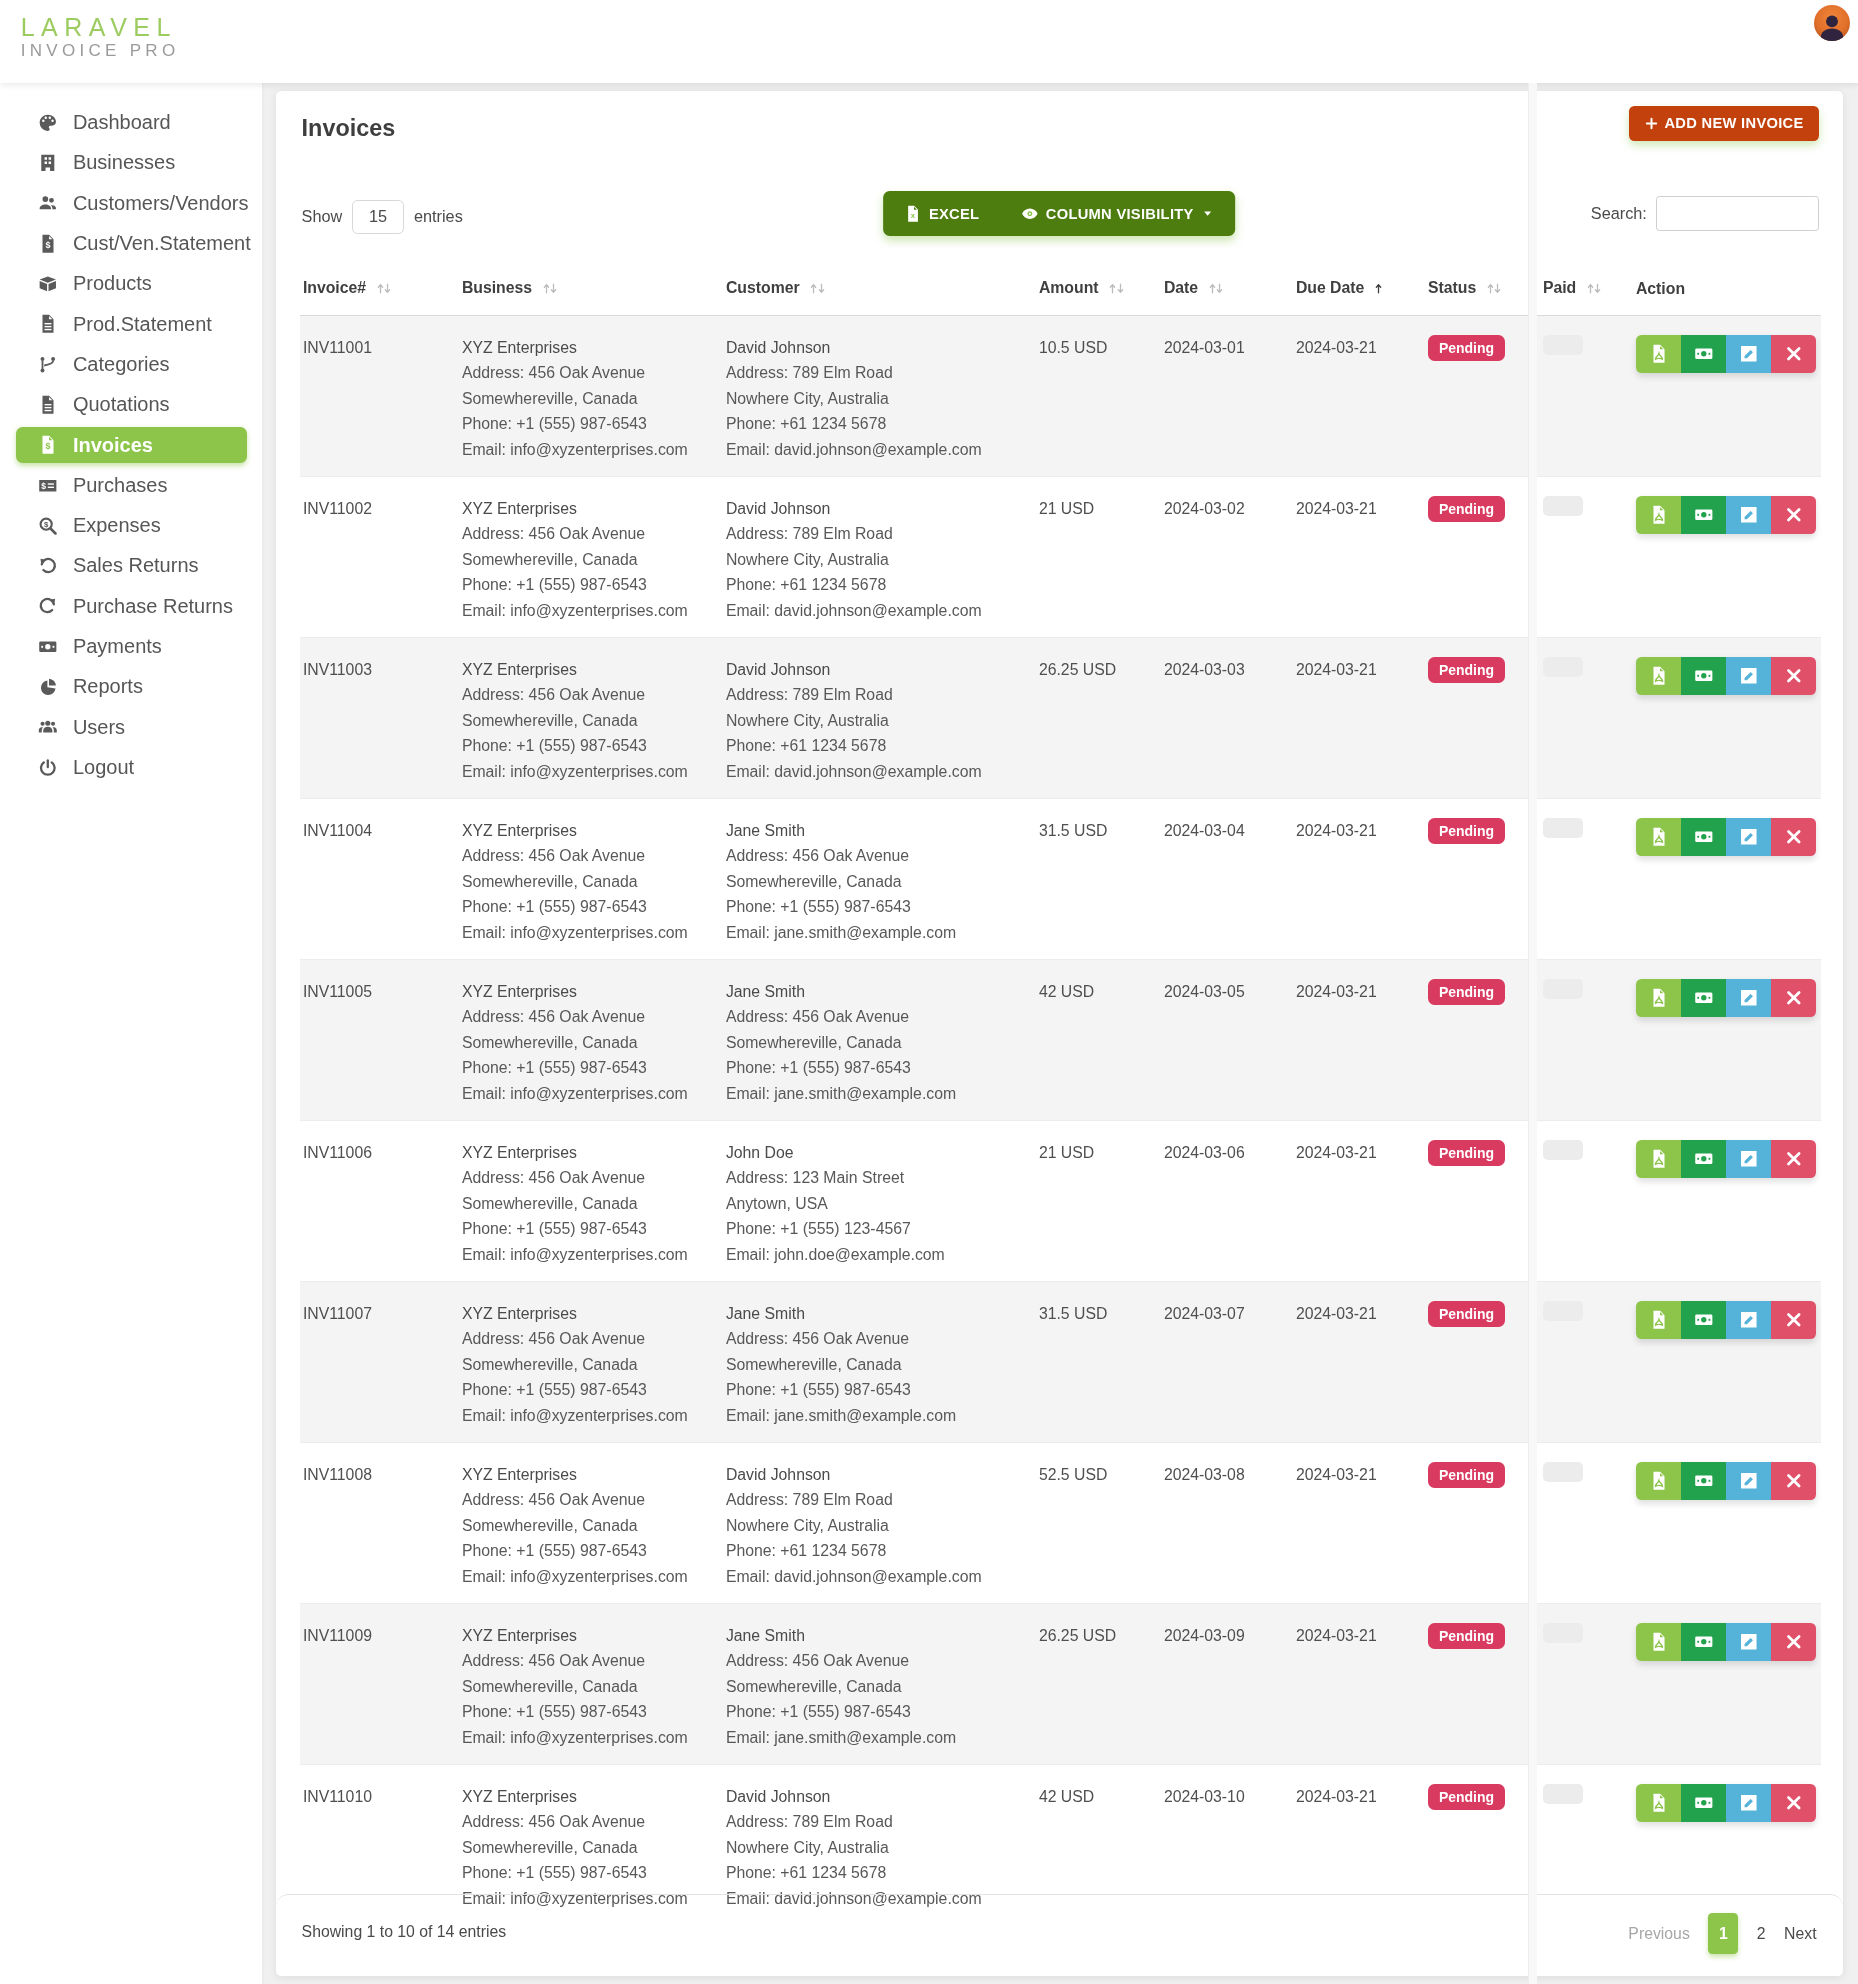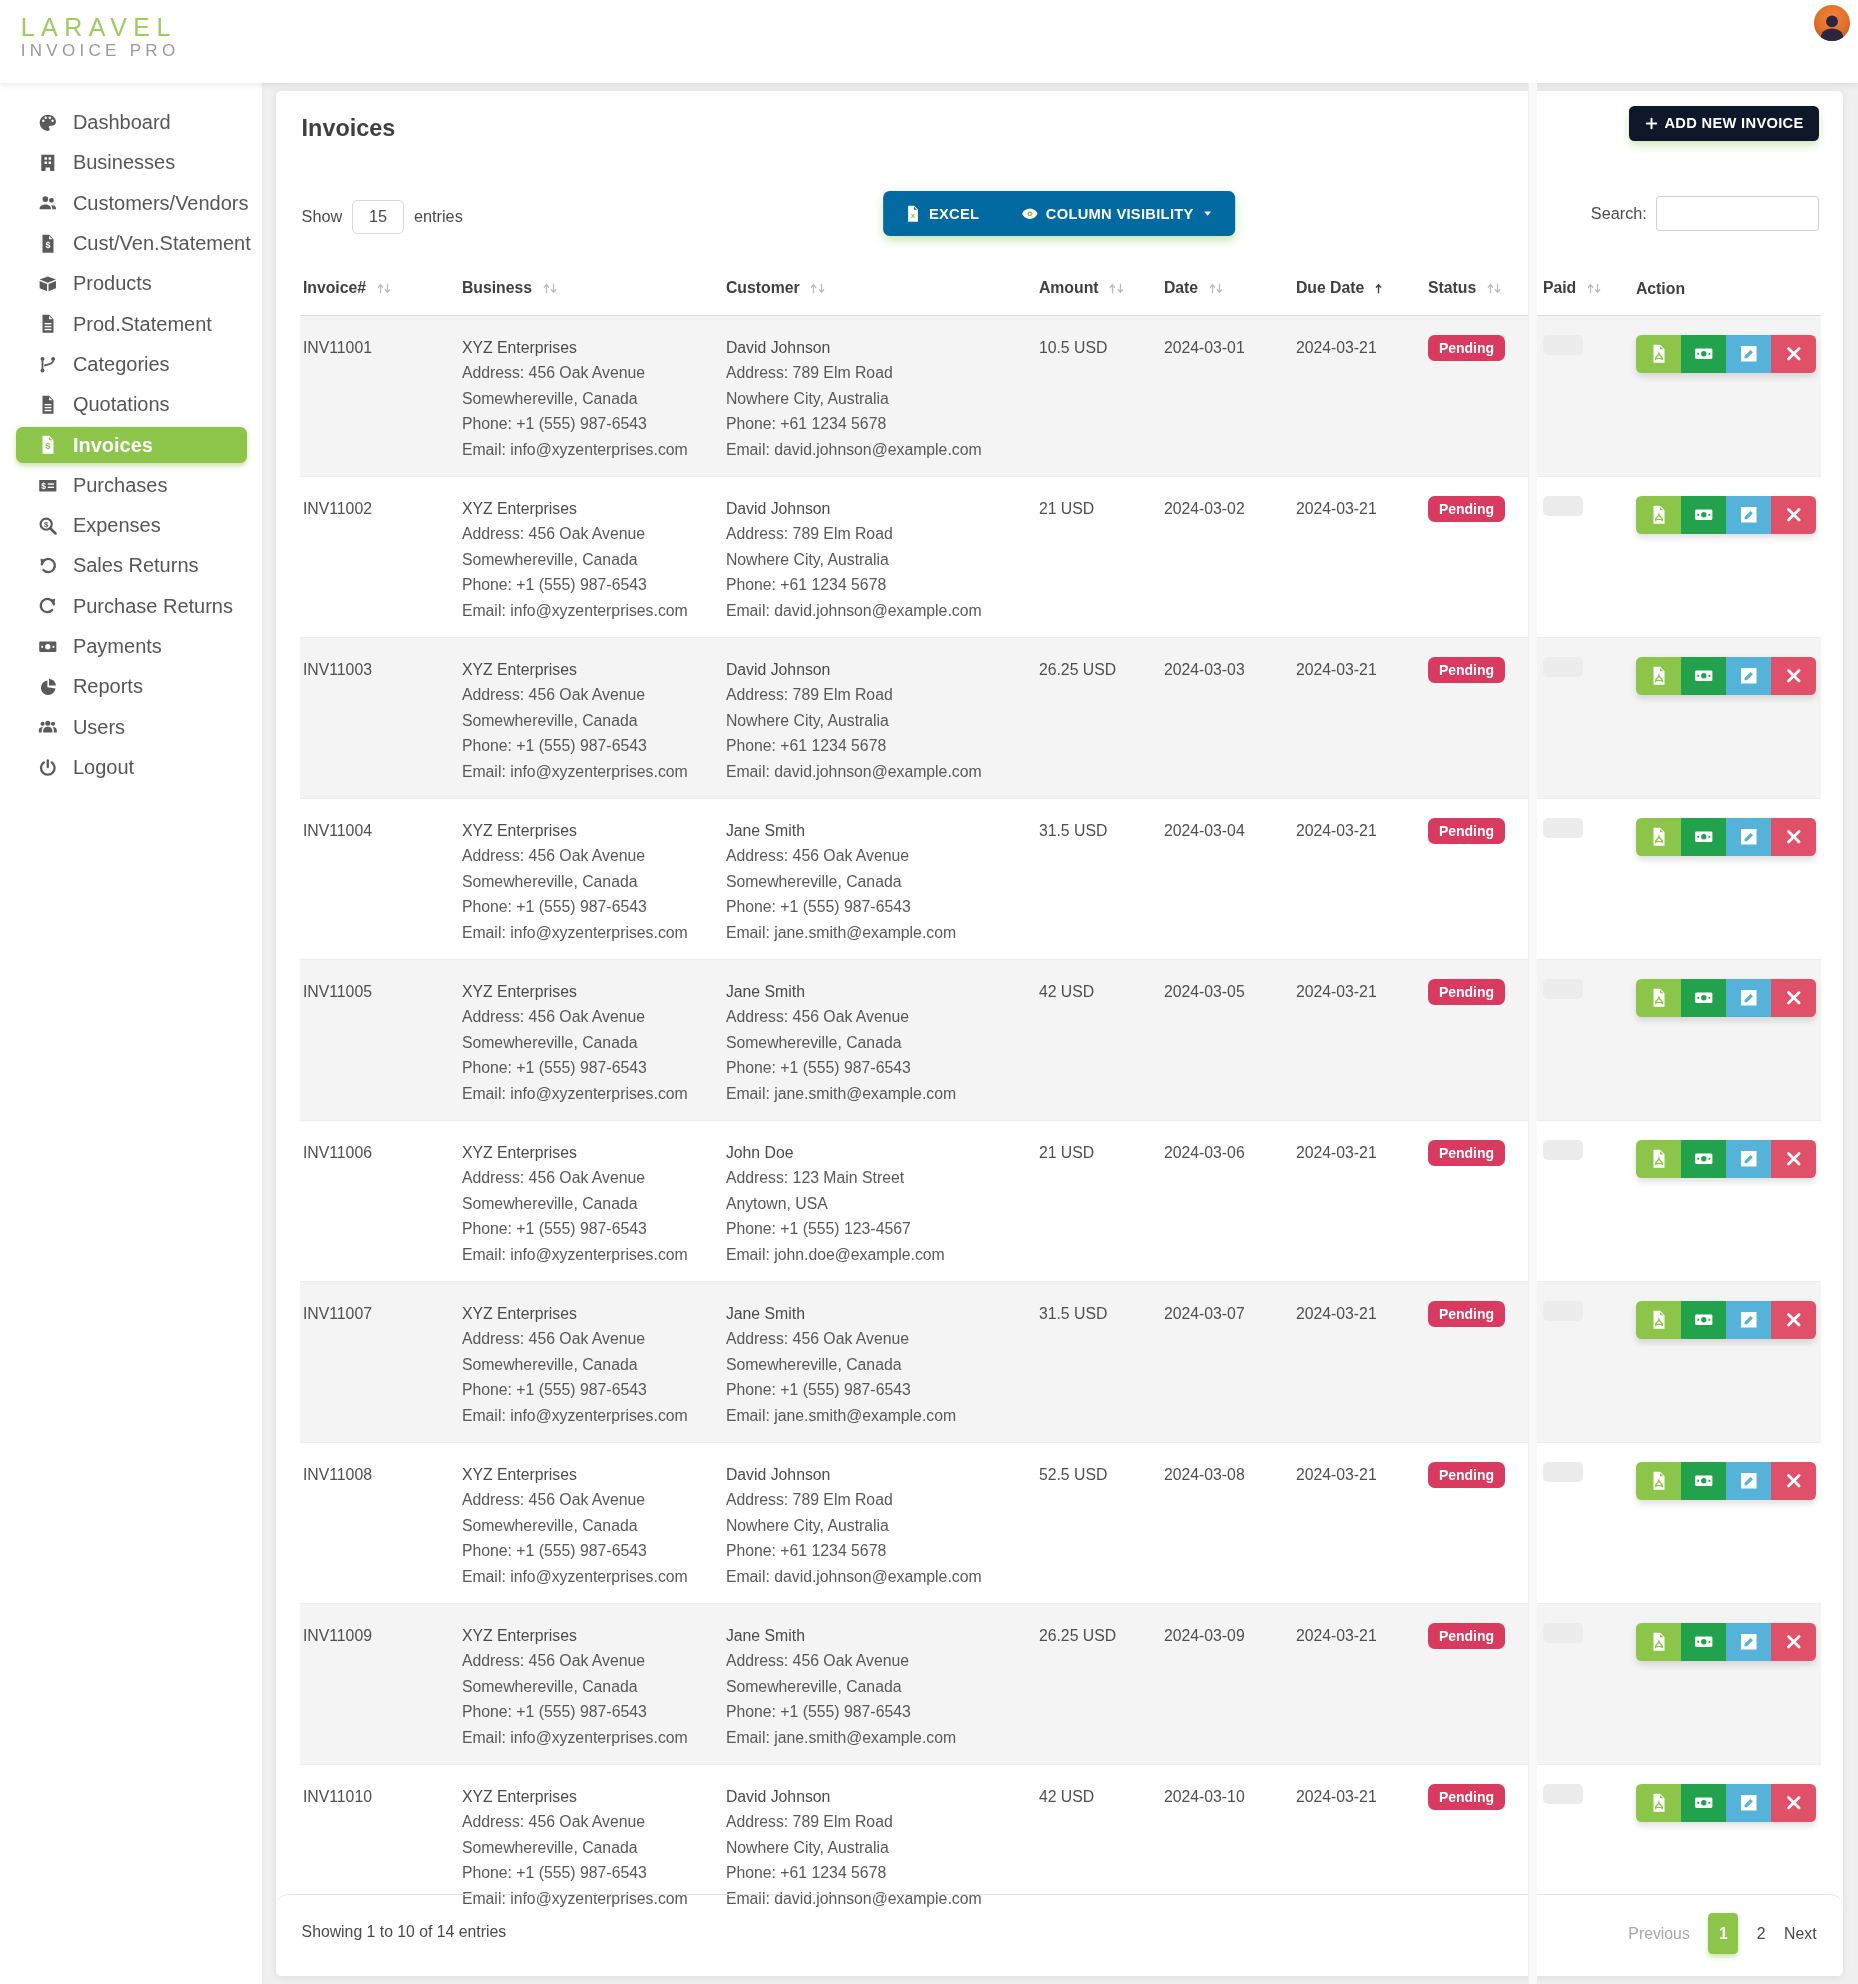--- a/index.html
+++ b/index.html
@@ -29,32 +29,32 @@
   .side-item.active { background:#8dc54b; --punch:#8dc54b; box-shadow:0 2.2px 5.4px rgba(141,197,75,.45); }
   .side-item.active .s-icon { color:#ffffff; }
   .side-item.active .s-label { color:#ffffff; font-weight:700; }
 
   
   .content { position:absolute; left:262px; top:83px; width:1597px; height:1902px; background:#f0f0f1; }
   .card { position:absolute; left:13.6px; top:7.6px; width:1567px; height:1885px; background:#ffffff;
           border-radius:5.4px; box-shadow:0 1.6px 8.7px rgba(0,0,0,.08); }
   .card-head { position:relative; padding:24px 24px 0 26px; height:82px; }
   .page-title { font-size:23.4px; font-weight:700; color:#3e3e3e; }
-  .add-btn { position:absolute; right:24px; top:15px; background:#0f172a; color:#fff; border:none;
+  .add-btn { position:absolute; right:24px; top:15px; background:#c2410c; color:#fff; border:none;
              font-family:inherit; font-size:14.7px; font-weight:700; padding:9.8px 15px; border-radius:5.4px;
              letter-spacing:0.3px; cursor:pointer; box-shadow:0 4.3px 8.7px rgba(141,197,75,.4); display:flex; align-items:center; }
   .add-btn svg { width:15px; height:15px; margin-right:5.4px; }
 
   
   .controls { position:relative; height:65px; margin-top:16.3px; padding:0 24px 0 18px; }
   .show-group { position:absolute; left:26px; top:11px; display:flex; align-items:center; font-size:16.3px; color:#4a4a4a; }
   .show-select { width:52px; height:34px; border:1.1px solid #d8d8d8; border-radius:5.4px; margin:0 9.8px;
                  display:flex; align-items:center; justify-content:center; font-size:16.3px; color:#4a4a4a; cursor:pointer; background:#fff; }
   .export-group { position:absolute; left:50%; transform:translateX(-50%); top:2.2px; display:inline-flex;
-                  background:#0369a1; border-radius:6.5px; box-shadow:0 4.3px 8.7px rgba(141,197,75,.4); --punch:#8dc54b; }
+                  background:#4d7c0f; border-radius:6.5px; box-shadow:0 4.3px 8.7px rgba(141,197,75,.4); --punch:#8dc54b; }
   .export-btn { display:flex; align-items:center; background:transparent; border:none; color:#fff; cursor:pointer;
                 font-family:inherit; font-size:14.7px; font-weight:700; letter-spacing:0.3px; padding:14px 20.7px; }
   .export-btn svg { width:17.4px; height:17.4px; margin-right:7.6px; }
   .export-btn .caret { width:13px; height:13px; margin-left:7.6px; margin-right:0; }
   .search-group { position:absolute; right:24px; top:7.6px; display:flex; align-items:center; }
   .search-label { font-size:16.3px; color:#4a4a4a; margin-right:8.7px; }
   .search-input { width:163px; height:35px; border:1.1px solid #cfcfcf; border-radius:3.3px; font-family:inherit;
                   font-size:15px; padding:0 8.7px; color:#4a4a4a; background:#fff; }
 
   

